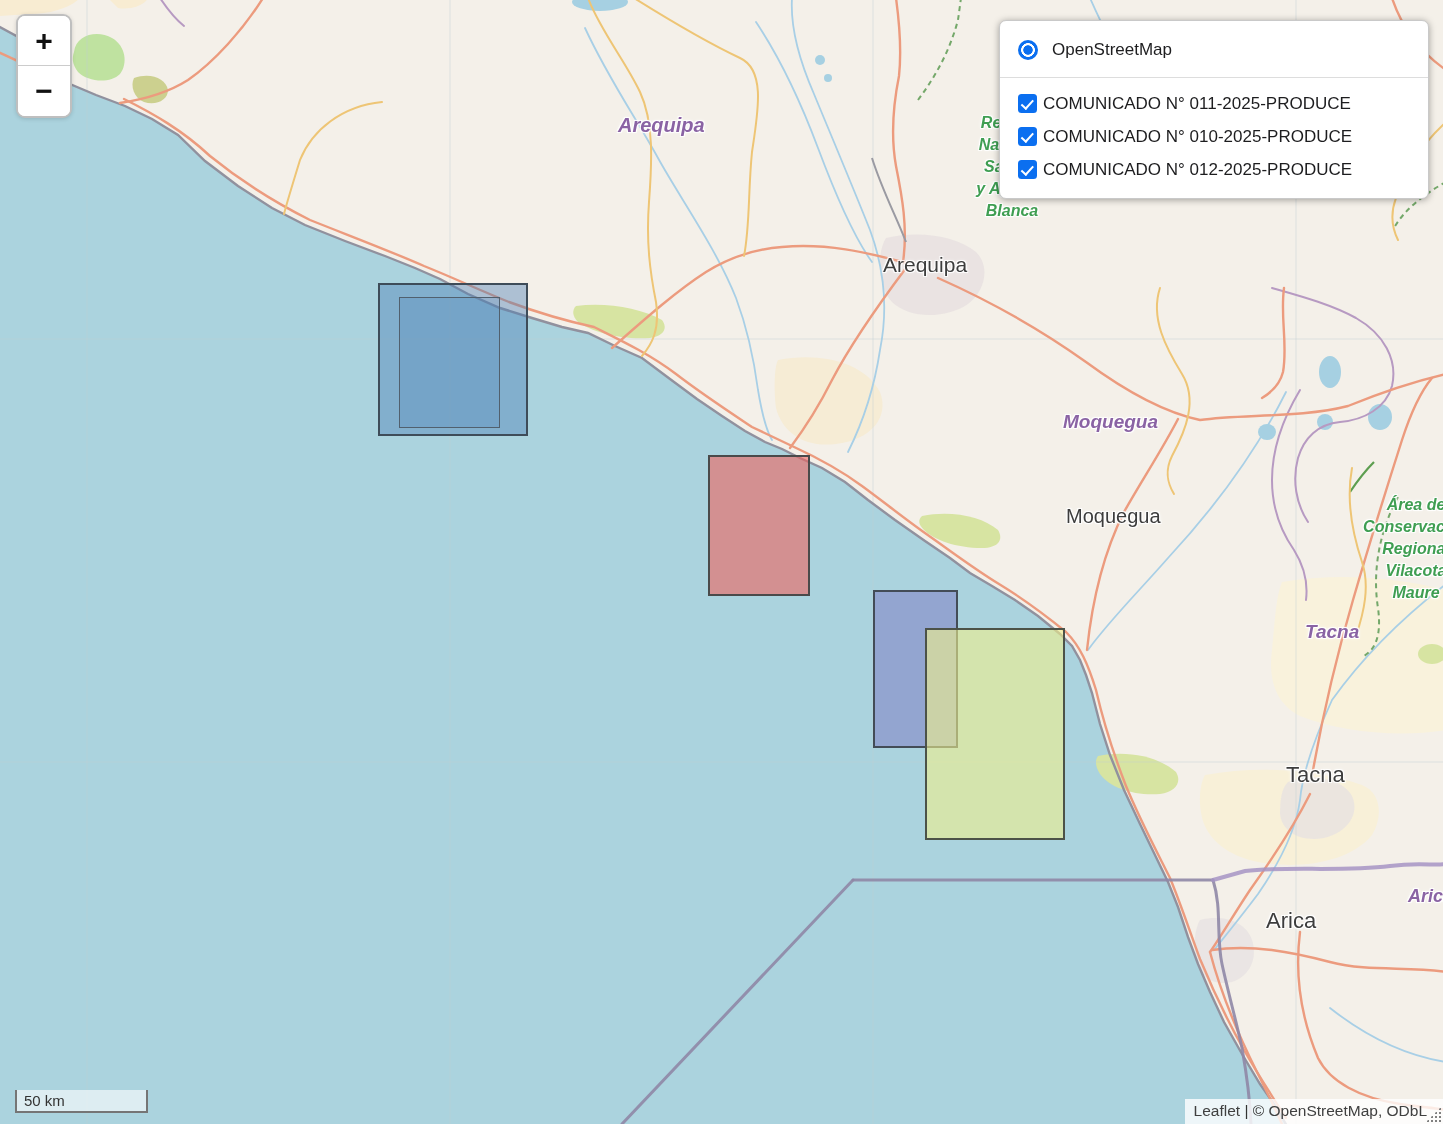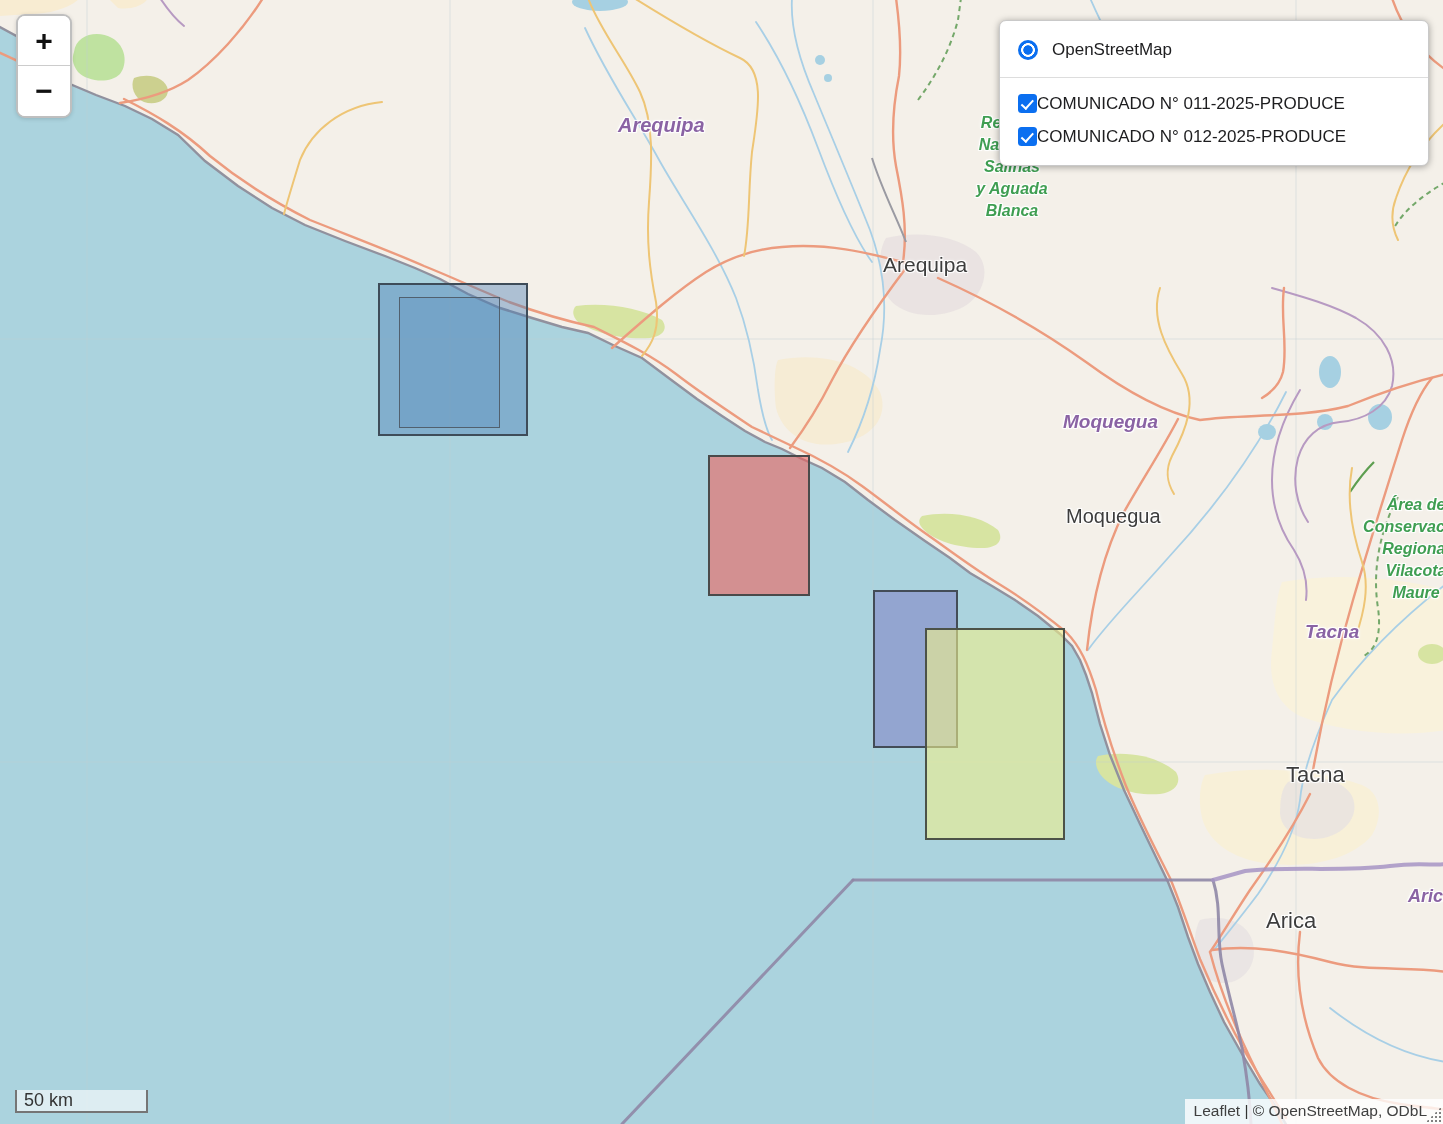--- a/index.html
+++ b/index.html
@@ -36,34 +36,34 @@
      justify-content:center;font-size:30px;font-weight:bold;color:#111;cursor:pointer;
      font-family:"Liberation Sans",sans-serif;}
   .zoom-btn:first-child{border-bottom:1px solid #ccc;}
 
   
   .layers-panel{position:absolute;right:14px;top:20px;z-index:30;width:430px;box-sizing:border-box;
      background:#fff;border:1px solid #c9c9c9;border-radius:7px;
      box-shadow:0 1px 7px rgba(0,0,0,.35);padding:9px 16px 12px 18px;}
   .base-row{display:flex;align-items:center;gap:14px;height:40px;}
   .layers-sep{border:none;border-top:1px solid #ddd;margin:7px -16px 9px -18px;}
-  .ovl-row{display:flex;align-items:center;gap:0;height:33px;}
+  .ovl-row{display:flex;align-items:center;gap:6px;height:33px;}
   .lyr-label{font-size:17px;color:#1d1d1f;}
   input.lyr-radio{appearance:none;-webkit-appearance:none;width:20px;height:20px;margin:0;
      border-radius:50%;cursor:pointer;
      background:radial-gradient(circle,#0b6ff0 0 4.4px,#fff 5px 6.6px,#0b6ff0 7.1px 10px);}
   input.lyr-check{appearance:none;-webkit-appearance:none;width:19px;height:19px;margin:0;
      background:#0b6ff0;border-radius:3.5px;position:relative;cursor:pointer;flex:0 0 19px;}
   input.lyr-check::after{content:"";position:absolute;left:6.2px;top:2.6px;width:4.6px;height:9.6px;
      border:solid #fff;border-width:0 2.6px 2.6px 0;transform:rotate(42deg);}
 
   
   .scale-bar{position:absolute;left:15px;bottom:11px;z-index:30;width:133px;box-sizing:border-box;
      border:2px solid #757575;border-top:none;background:rgba(255,255,255,.6);
-     font-size:18px;color:#333;line-height:19px;padding:1px 4px 1px 7px;}
+     font-size:15px;color:#333;line-height:19px;padding:1px 4px 1px 7px;}
 
   
   .attribution{position:absolute;right:-10px;bottom:0;z-index:29;background:rgba(255,255,255,.8);
      padding:3px 26px 4px 9px;font-size:15.5px;color:#333;white-space:nowrap;}
   .attribution a{color:#404040;text-decoration:none;}
   .resize-grip{position:absolute;right:2px;bottom:2px;z-index:31;width:15px;height:15px;
      background-image:radial-gradient(#808080 1.1px,rgba(0,0,0,0) 1.3px);background-size:4px 4px;
      clip-path:polygon(100% 0,100% 100%,0 100%);}
 </style>
 </head>
@@ -225,20 +225,24 @@
       <input type="radio" class="lyr-radio" checked="true" style="">
       <span class="lyr-label">OpenStreetMap</span>
     </div>
     <hr class="layers-sep">
     <div class="ovl-row">
       <input type="checkbox" class="lyr-check" checked="true" style="">
       <span class="lyr-label">COMUNICADO N° 011-2025-PRODUCE</span>
     </div>
     <div class="ovl-row">
       <input type="checkbox" class="lyr-check" checked="true" style="">
+      <span class="lyr-label">COMUNICADO N° 010-2025-PRODUCE</span>
+    </div>
+    <div class="ovl-row">
+      <input type="checkbox" class="lyr-check" checked="true" style="">
       <span class="lyr-label">COMUNICADO N° 012-2025-PRODUCE</span>
     </div>
   </div>
 
   <div class="scale-bar">
     <span>50 km</span>
   </div>
 
   <div class="attribution">
     <a href="#">Leaflet</a>

